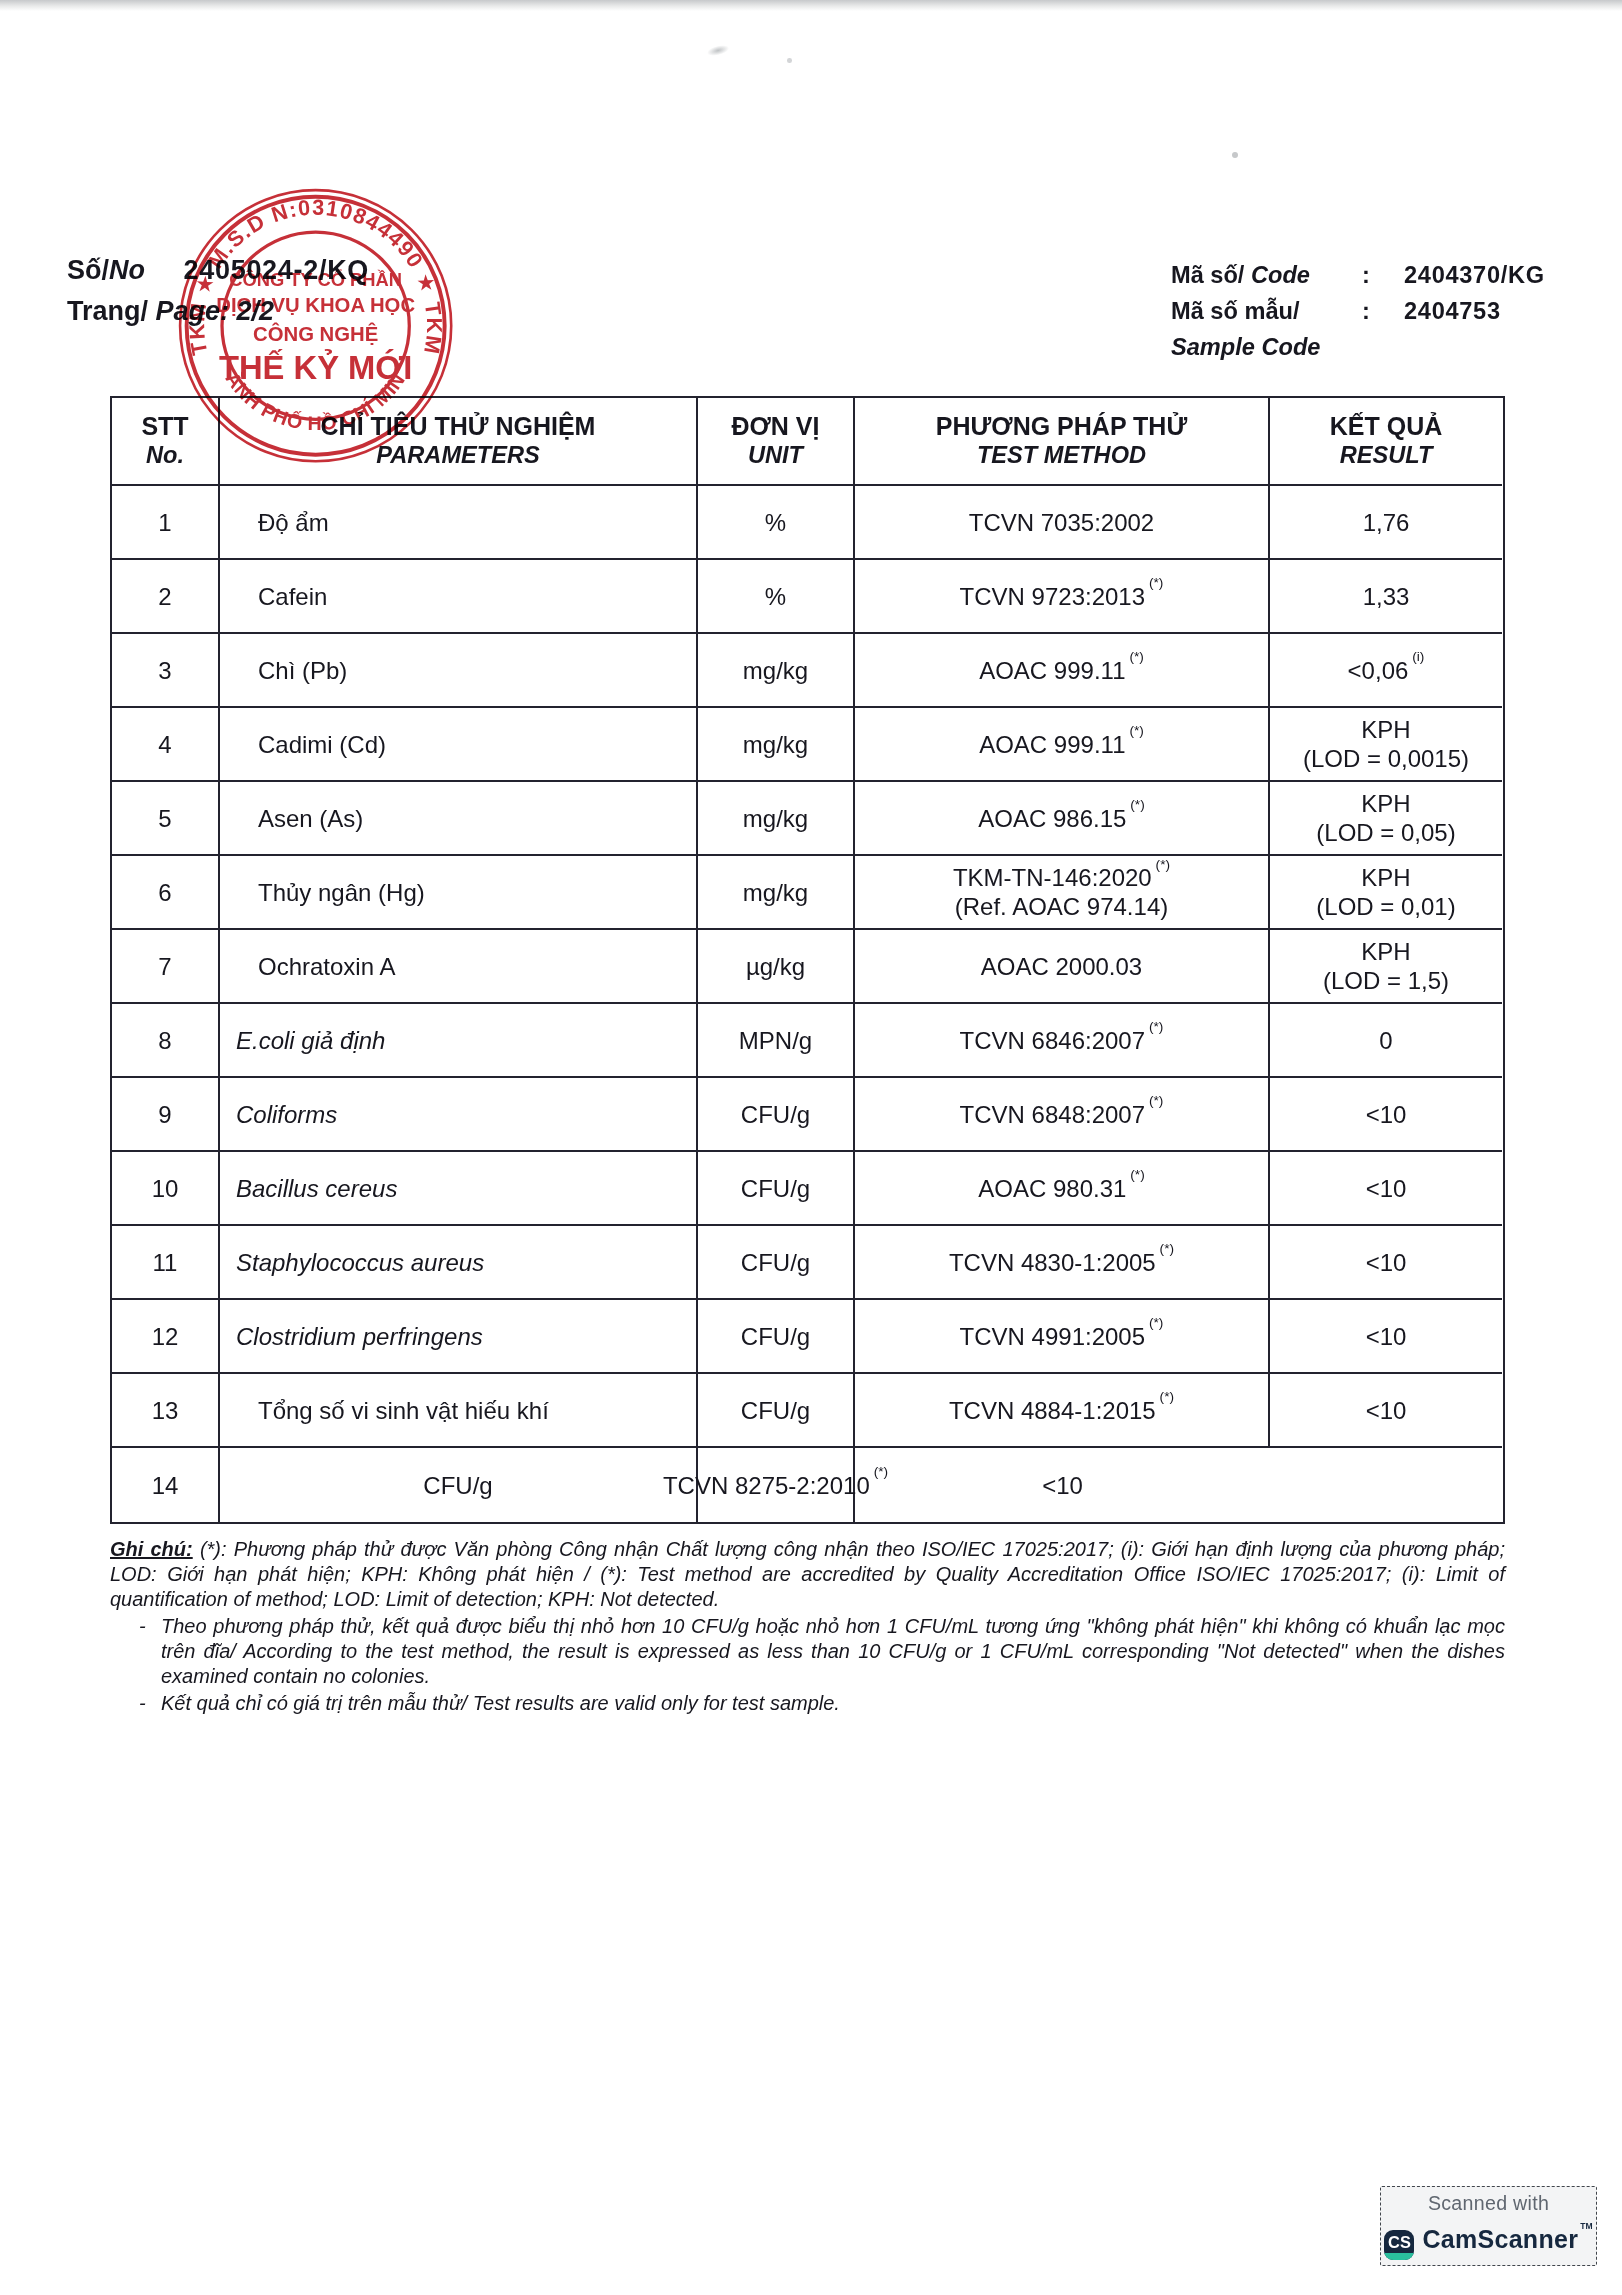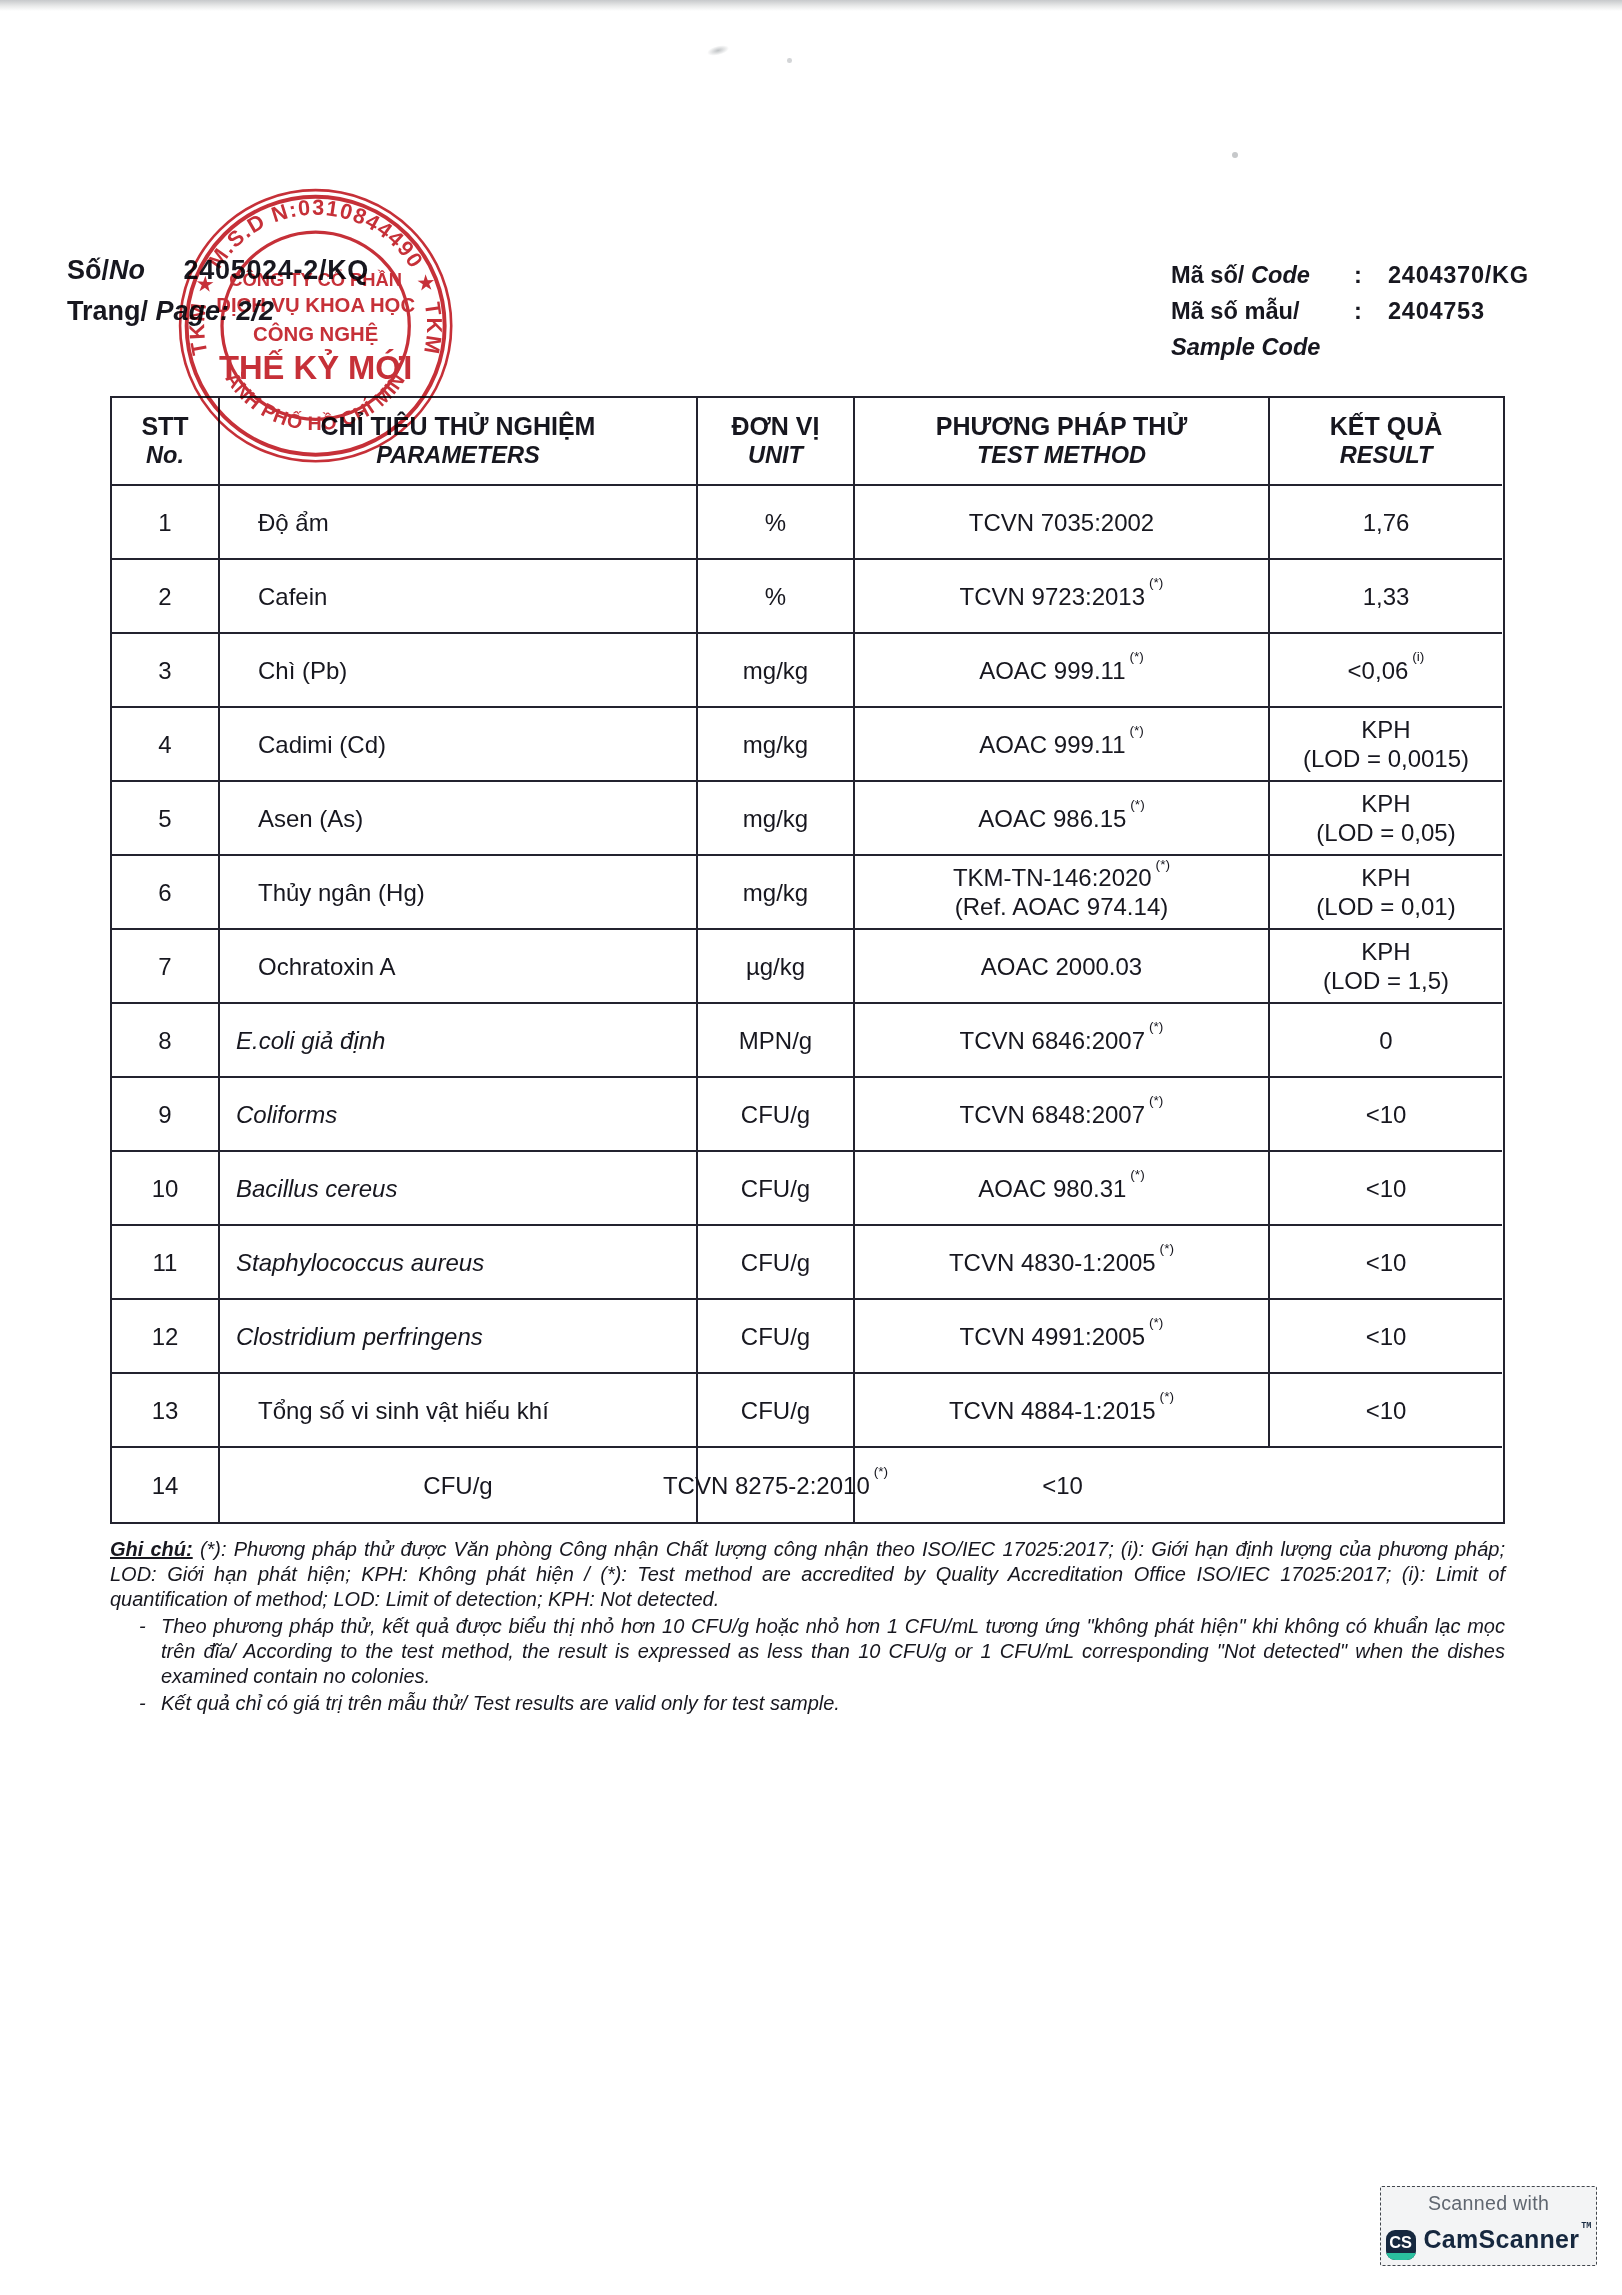--- a/index.html
+++ b/index.html
@@ -20,21 +20,21 @@
   
   .doc-head-left { position:absolute; left:67px; top:255px; z-index:2;
     font-size:27px; font-weight:bold; line-height:30px; }
   .doc-head-left .row { white-space:nowrap; margin-bottom:11px; }
   .doc-head-left .en { font-style:italic; }
   .doc-head-left .val { margin-left:31px; letter-spacing:0.7px; }
 
   
   .doc-head-right { position:absolute; left:1171px; top:262px; z-index:2;
     font-size:23.6px; font-weight:bold; line-height:26px; }
-  .doc-head-right .crow { display:flex; margin-bottom:9.8px; }
+  .doc-head-right .crow { display:flex; margin-bottom:9.8px;gap:8px; }
   .doc-head-right .lbl { width:183px; }
   .doc-head-right .col { width:34px; }
   .doc-head-right .en  { font-style:italic; }
   .doc-head-right .val { letter-spacing:0.7px; }
 
   
   .stamp { position:absolute; left:167px; top:181px; width:296px; height:296px;
     z-index:3; mix-blend-mode:multiply; opacity:.95; }
   .stamp text { fill:#c3242d; font-family:"Liberation Sans","DejaVu Sans",sans-serif; font-weight:bold; }
 
@@ -69,21 +69,21 @@
     display:flex; flex-direction:column; align-items:center; justify-content:center; }
   .wm .scanned { font-size:19.6px; color:#606770; letter-spacing:0.3px; margin-bottom:3.9px; }
   .wm .brandrow { display:flex; align-items:center; }
   .wm .cs-icon { width:30px; height:30px; border-radius:9px; background:#16283f;
     position:relative; overflow:hidden; margin-right:7.9px; flex:none;margin-top:12px; }
   .wm .cs-icon .cs-txt { position:absolute; left:0; right:0; top:0.7px; bottom:6.5px;
     display:flex; align-items:center; justify-content:center;
     color:#ffffff; font-weight:bold; font-size:16.4px; letter-spacing:0; }
   .wm .cs-icon .cs-teal { position:absolute; left:0; right:0; bottom:0; height:7.2px; background:#2abf9e; }
   .wm .brand { font-size:25px; font-weight:bold; color:#16283f; letter-spacing:0.3px; }
-  .wm .tm { font-size:8.5px; font-weight:bold; color:#16283f; align-self:flex-start; margin-top:2.6px; margin-left:2px;font-family:Liberation Mono, monospace; }
+  .wm .tm { font-size:8.5px; font-weight:bold; color:#16283f; align-self:flex-start; margin-top:2.6px; margin-left:2px; }
 </style>
 </head>
 <body>
 
 <div class="page">
 
   <div class="scan-top-band"></div>
   <div class="speck speck-1"></div>
   <div class="speck speck-2"></div>
   <div class="speck speck-3"></div>

